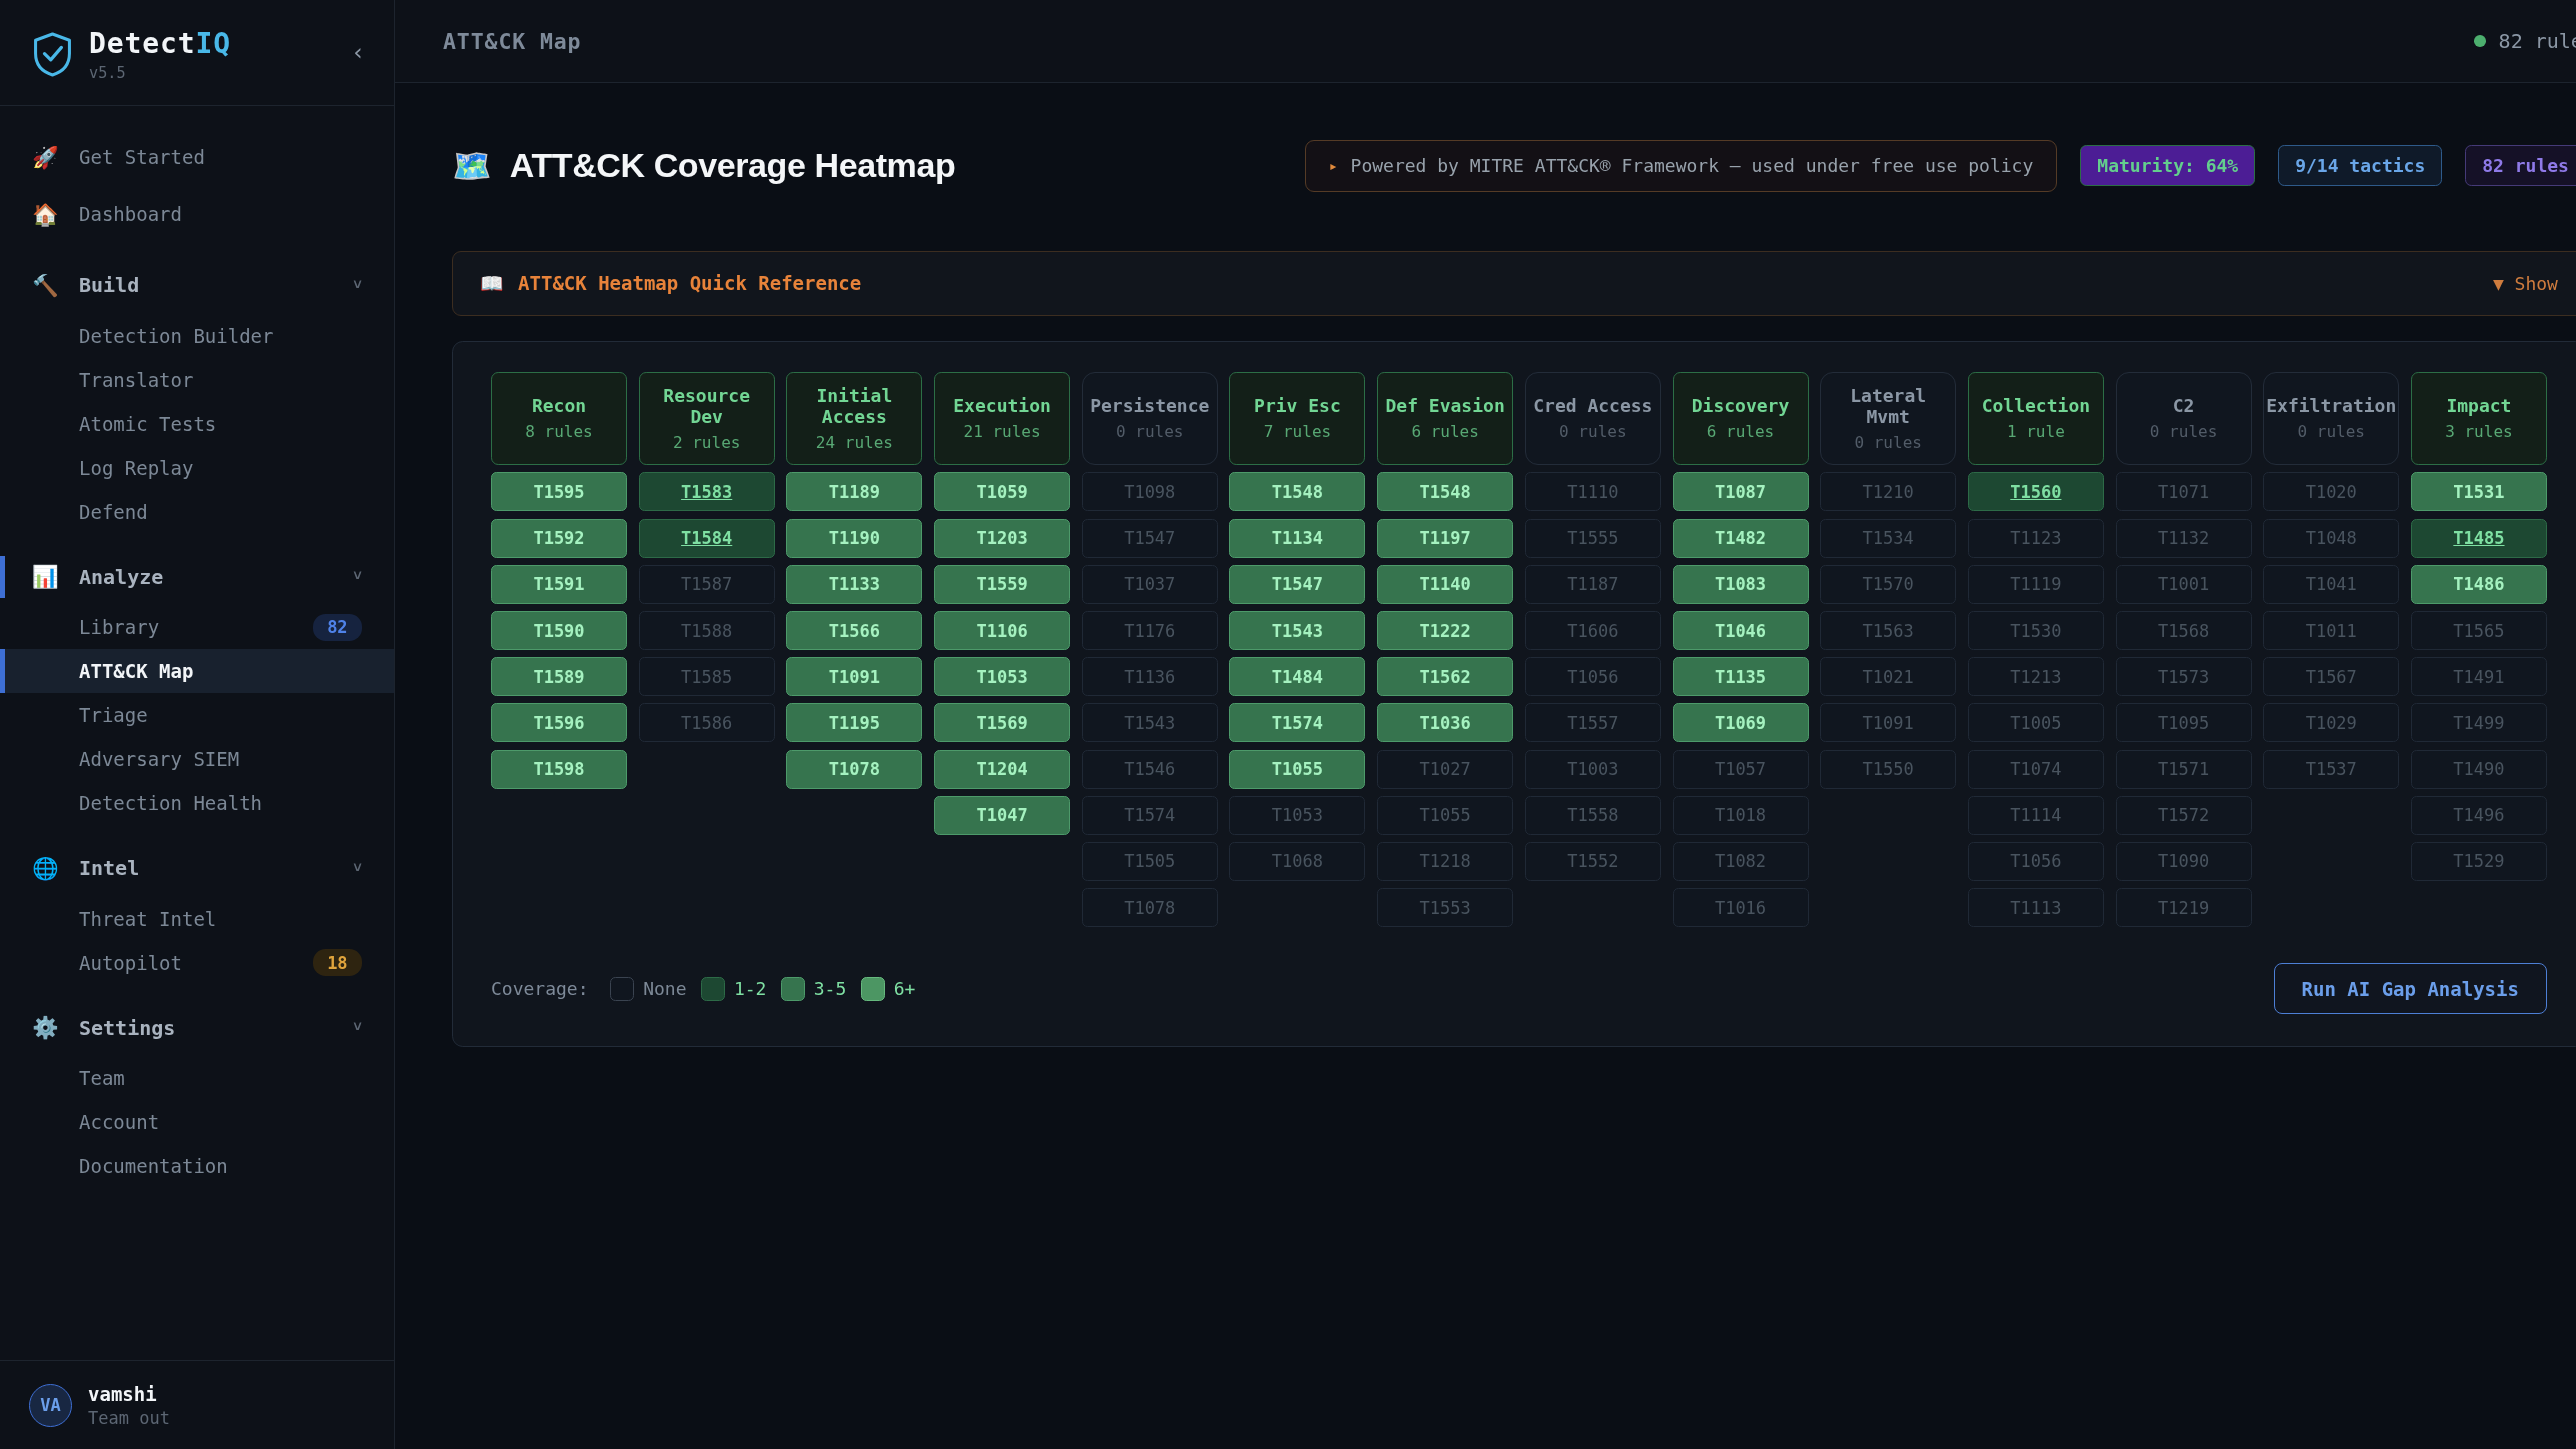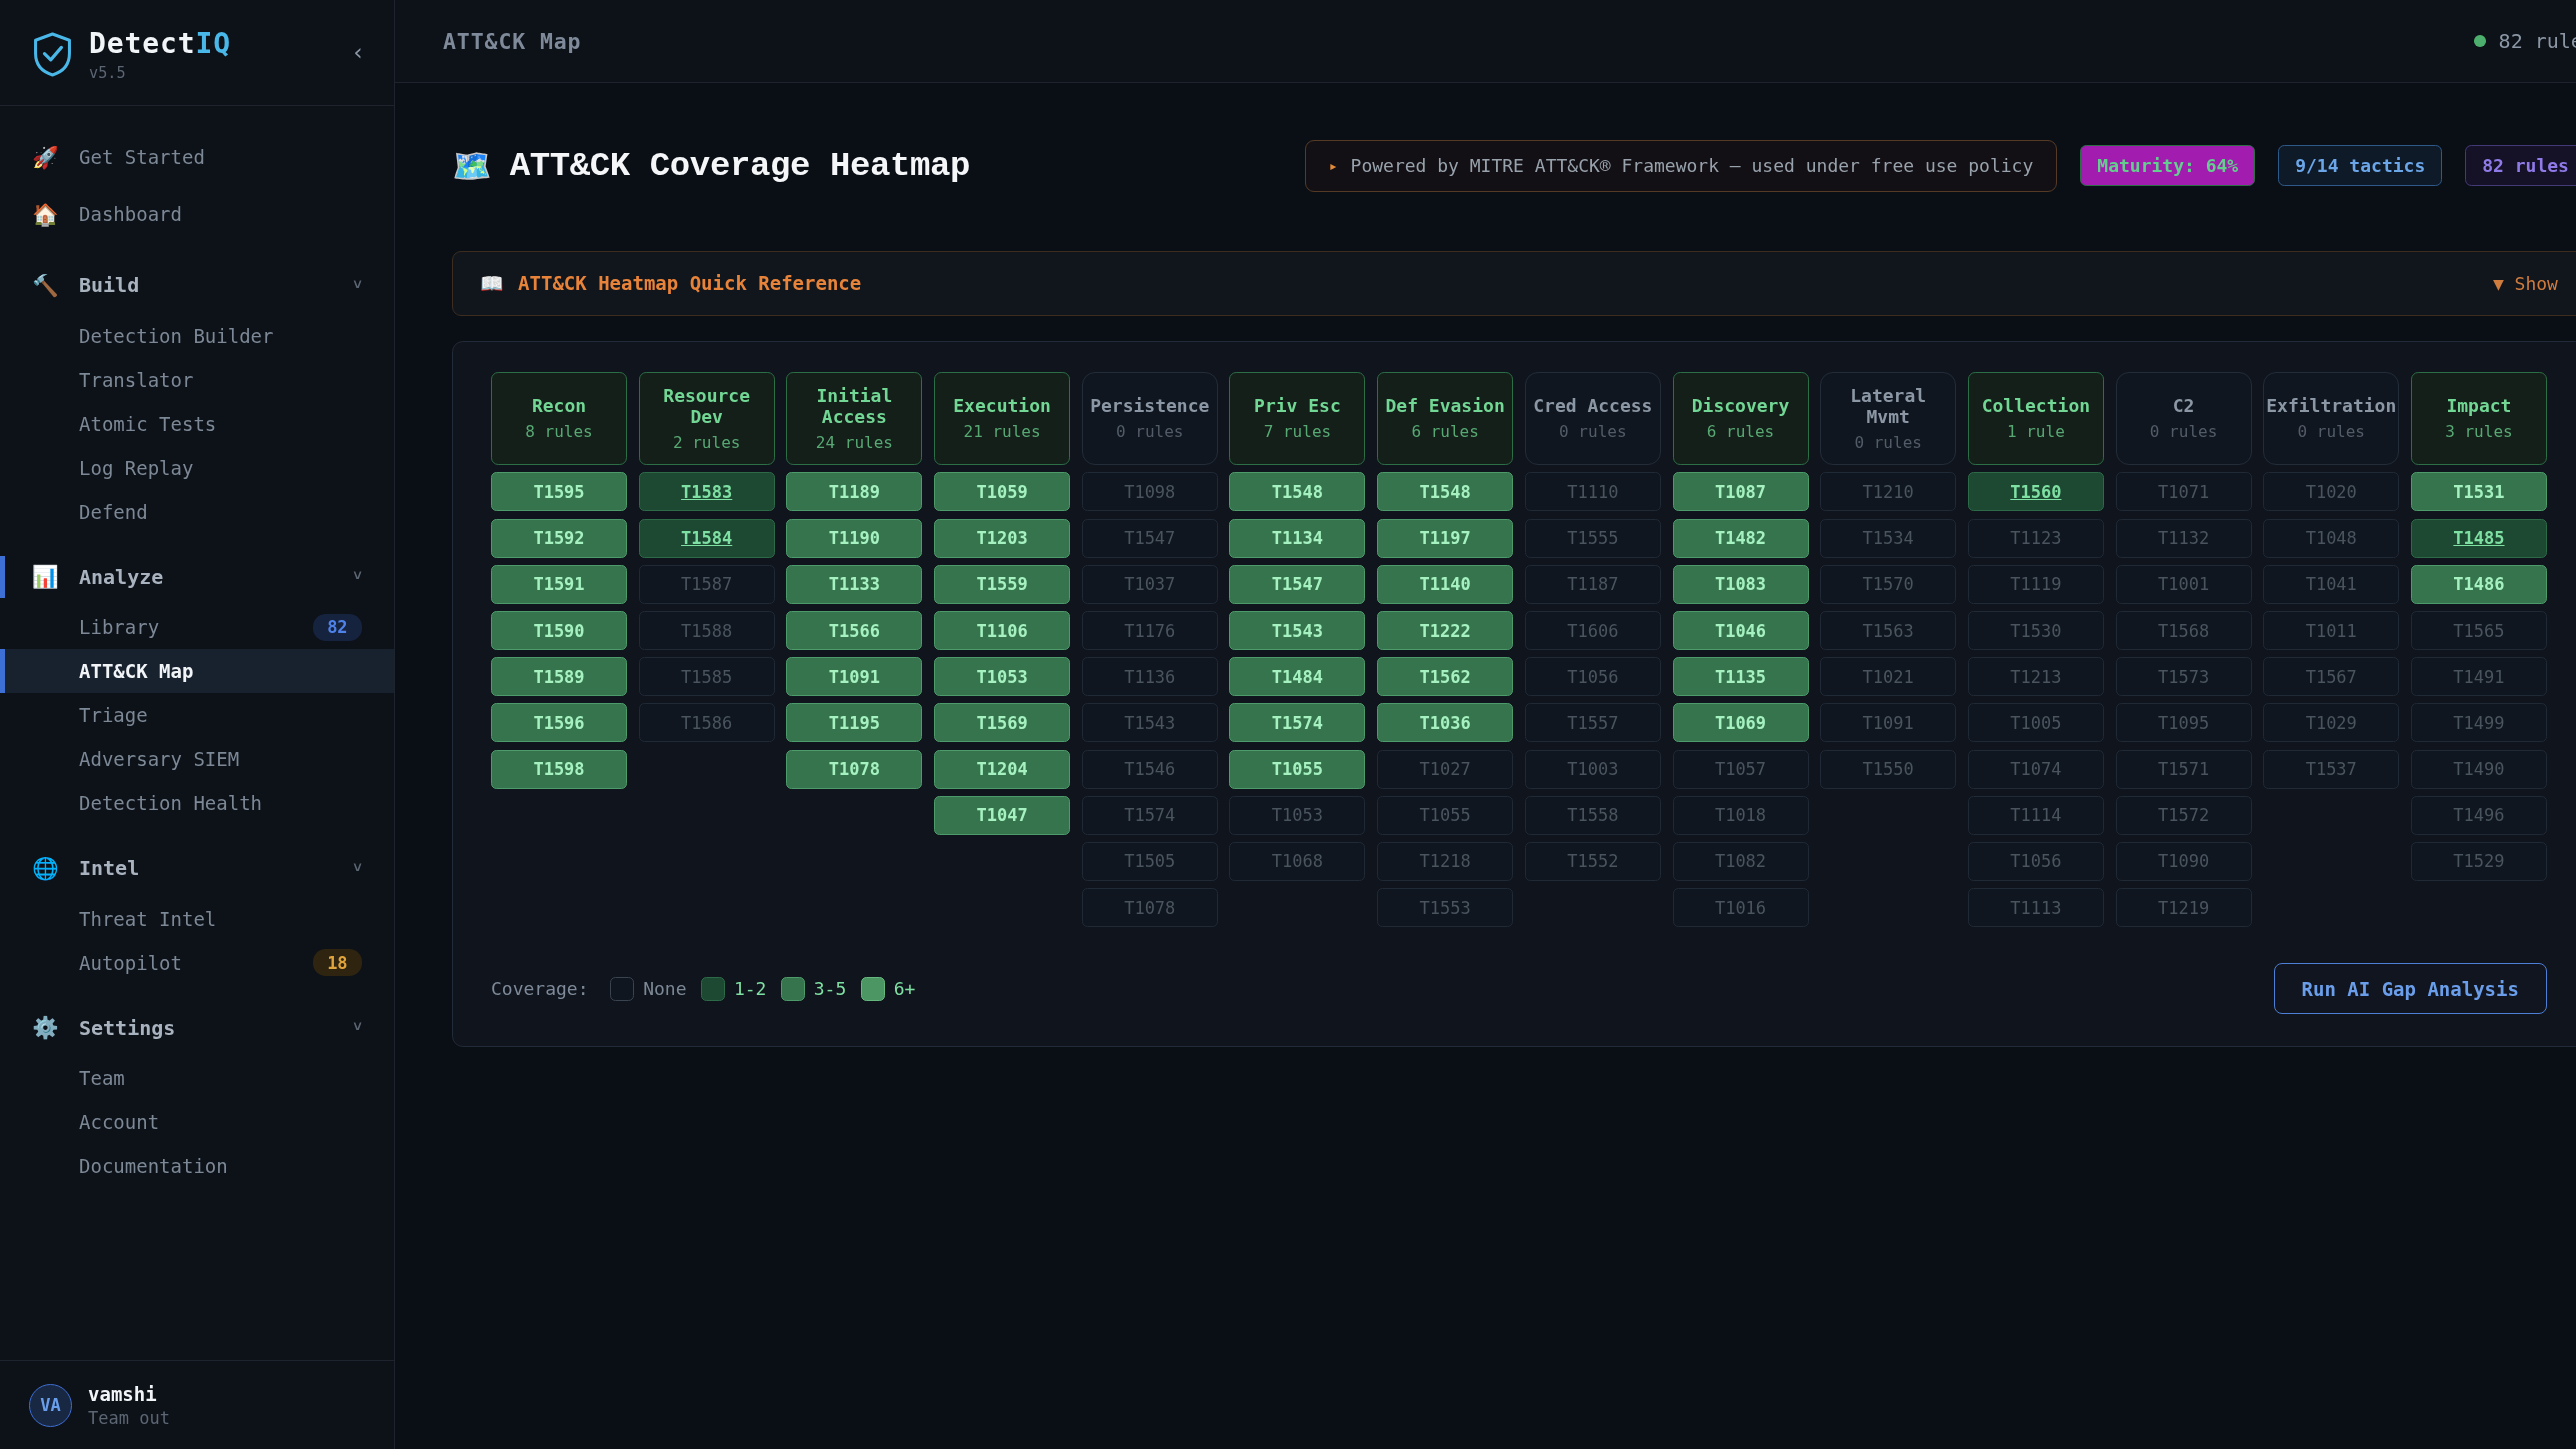--- a/index.html
+++ b/index.html
@@ -78,33 +78,33 @@
   .topbar-title { font-size:21.5px; font-weight:bold; color:#7e8a99; letter-spacing:0.9px; }
   .topbar-right { margin-left:auto; display:flex; align-items:center; font-size:20px; color:#8b97a5; }
   .green-dot { width:11.7px; height:11.7px; border-radius:50%; background:#4caf6e; margin-right:12.6px; }
 
   .content { flex:1; padding:57px; overflow:hidden; }
 
   .page-head { display:flex; align-items:center; }
   .page-title-wrap { display:flex; align-items:center; gap:18px; }
   .page-title-icon { font-size:32px; }
   .page-title {
-    font-family:Liberation Mono, monospace;
+    font-family:Liberation Sans, sans-serif;
     font-size:34px; font-weight:bold; color:#f4f6f8; letter-spacing:-0.4px;
   }
   .head-right { margin-left:auto; display:flex; align-items:center; gap:23px; }
   .mitre-banner {
     border:0.9px solid #553b26; background:#131015; border-radius:9px;
     padding:14.4px 23px; font-size:18px; color:#98a2ac; display:flex; align-items:center; gap:12.6px;
   }
   .mitre-banner .tri { color:#e08a3c; font-size:15.2px; }
   .badge {
     border-radius:6.3px; padding:9px 16px; font-size:18px; font-weight:bold; border:0.9px solid;
   }
-  .badge.green  { color:#63cf8d; border-color:#2c6e46; background:#a21caf; }
+  .badge.green  { color:#63cf8d; border-color:#2c6e46; background:#4c1d95; }
   .badge.blue   { color:#6aa6e8; border-color:#2e5a8a; background:#0f1a29; }
   .badge.purple { color:#8f7ae8; border-color:#453a78; background:#151127; }
 
   .quickref {
     margin-top:59px; border:0.9px solid #3c2d20; background:#11151c; border-radius:9px;
     padding:20px 27px; display:flex; align-items:center;
   }
   .quickref-left { display:flex; align-items:center; gap:14.4px; font-size:19px; font-weight:bold; color:#e8833a; }
   .quickref-toggle { margin-left:auto; font-size:18px; color:#cf7c3e; cursor:pointer; }
 

